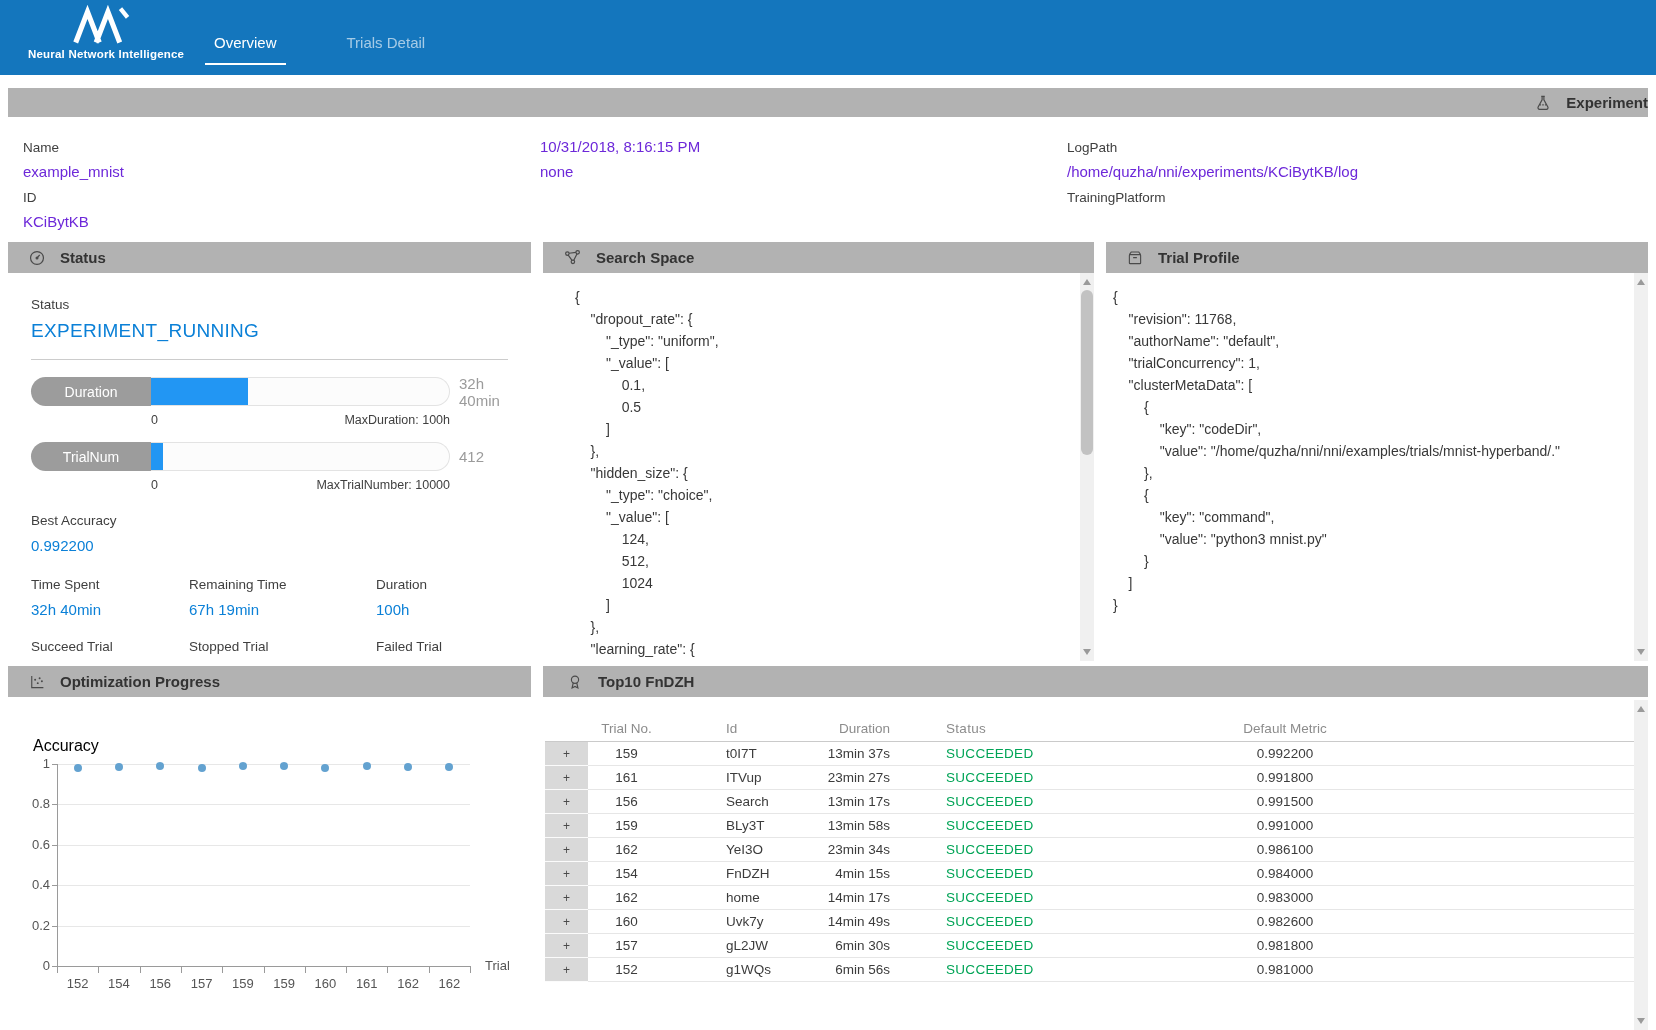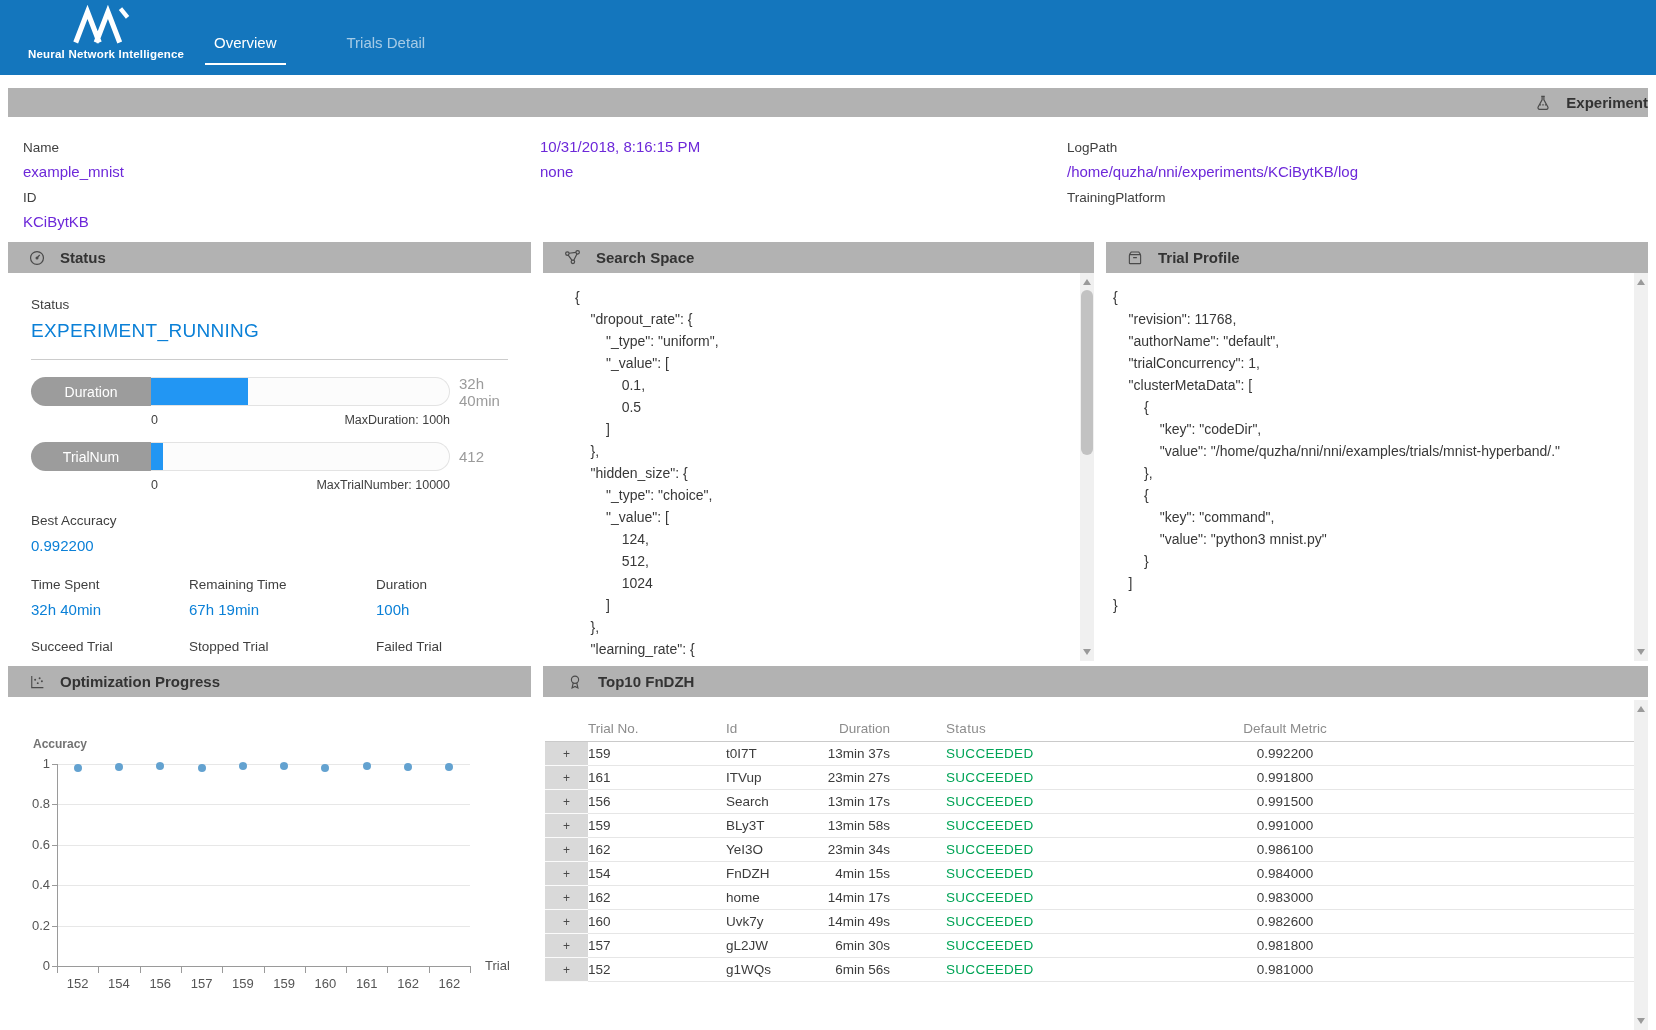--- a/index.html
+++ b/index.html
@@ -77,38 +77,38 @@
   #sb-table { left:1634px; top:700px; height:330px; }
   .sb-up, .sb-down { position:absolute; left:3px; width:0; height:0;
     border-left:4px solid transparent; border-right:4px solid transparent; }
   .sb-up   { top:6px;    border-bottom:6px solid #9a9a9a; }
   .sb-down { bottom:6px; border-top:6px solid #9a9a9a; }
   .sb-thumb { position:absolute; left:1px; width:12px; background:#c2c2c2; border-radius:6px; }
   #sb-ss .sb-thumb { top:17px; height:165px; }
 
   
   #chart { position:absolute; left:0; top:40px; width:523px; height:290px; }
-  .c-ylabel { position:absolute; left:25px; top:0; font-size:12px; color:#737373;font-weight:bold; }
+  .c-ylabel { position:absolute; left:25px; top:0; font-size:16px; color:#000000; }
   .c-xlabel { position:absolute; font-size:13px; color:#555; }
   .c-grid { position:absolute; height:1px; background:#e7e7e7; }
   .c-axis { position:absolute; background:#9a9a9a; }
   .c-tick { position:absolute; background:#9a9a9a; }
   .c-ytick-label { position:absolute; font-size:13px; color:#555; text-align:right; width:42px; }
   .c-xtick-label { position:absolute; font-size:13px; color:#555; text-align:center; }
   .c-dot { position:absolute; width:8px; height:8px; border-radius:50%; }
 
   
   #top10-table { margin:23px 0 0 2px; width:1090px; font-size:13.5px; }
   .t-row { display:grid; grid-template-columns:43px 97px 120px 100px 300px 160px 1fr; align-items:stretch; }
   .t-head .t-cell { color:#8c8c8c; border-bottom:1px solid #cacaca; height:22px; line-height:18px; }
   .t-cell { line-height:24px; height:24px; border-bottom:1px solid #e6e6e6; color:#3c3c3c; overflow:hidden; }
   .t-head .c-exp { border-bottom:1px solid #cacaca; background:transparent; }
   .c-exp { background:#d9d9d9; border-bottom:1px solid #fbfbfb; text-align:center;
     color:#4a4a4a; font-size:12px; cursor:pointer; }
-  .c-no { text-align:left; padding-right:20px; }
+  .c-no { text-align:center; padding-right:20px; }
   .c-id { padding-left:41px; }
   .c-dur { text-align:right; padding-right:15px; }
   .c-status { padding-left:41px; color:var(--green); letter-spacing:.3px; }
   .c-metric { text-align:center; }
 </style>
 </head>
 <body style="--header-blue: #1476BD; --accent-blue: #0B80D7; --fill-blue: #2296F3; --green: #00A456; --band-gray: #B2B2B2; --dot-blue: #63A2D0;">
 
 <header class="topbar">
   <div class="logo">

